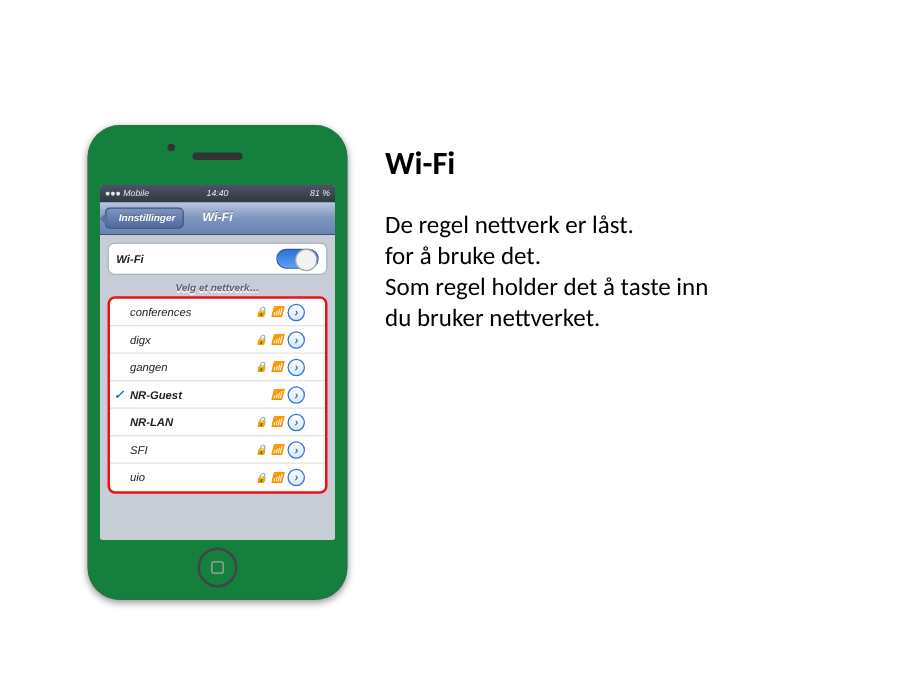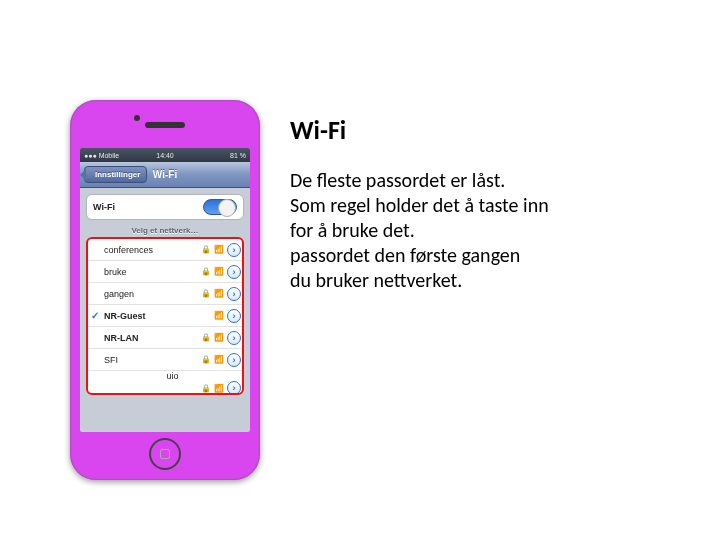--- a/index.html
+++ b/index.html
@@ -10,27 +10,28 @@
     font-family: Calibri, Arial, sans-serif;
     position: relative;
   }
   .slide {
     display: flex;
     padding: 100px 30px 0 70px;
     gap: 30px;
   }
   
   .phone {
-    width: 190px;
+    width: 208px;
     height: 380px;
-    background: #d946ef;
+    background: #15803d;
     border-radius: 26px;
     padding: 48px 10px 48px 10px;
     position: relative;
     box-shadow: inset 0 0 2px #555, 0 2px 6px rgba(0,0,0,.4);
+    font-style: italic;
   }
   .speaker {
     position: absolute;
     top: 22px; left: 50%;
     width: 40px; height: 6px;
     margin-left: -20px;
     background: #333;
     border-radius: 3px;
   }
   .camera {
@@ -138,26 +139,26 @@
     margin: 4px 10px 2px;
     text-shadow:0 1px 0 #fff;
     text-align:center;
   }
   .net-list{
     margin: 0 6px; border:2px solid #e11; border-radius:6px;
     background:#fff; overflow:hidden;
   }
   .net-row{
     height:22px; display:flex; align-items:center;
-    padding:0 1px 0 16px;
+    padding:0 16px 0 16px;
     font-size:9px; color:#222;
     border-bottom:1px solid #e2e2e2;
     position:relative;
   }
-  .net-row:last-child{border-bottom:none;flex-direction:column;}
+  .net-row:last-child{border-bottom:none;}
   .net-row.selected::before{
     content:"✓"; position:absolute; left:3px; color:#2a72d8; font-size:10px; font-weight:bold;
   }
   .net-row.selected{font-weight:bold;}
   .net-row.bold{font-weight:bold;gap:12px;}
   .net-right{
     margin-left:auto; display:flex; align-items:center; gap:3px;
   }
   .lock-icon{ font-size:8px; color:#7a7f87;}
   .wifi-icon{ font-size:8px; color:#5b6470;}
@@ -214,21 +215,21 @@
       <div class="net-list" id="netlist">
           <div class="net-row">
             <span>conferences</span>
             <span class="net-right">
               <span class="lock-icon">🔒</span>
               <span class="wifi-icon">📶</span>
               <span class="chev">›</span>
             </span>
           </div>
           <div class="net-row">
-            <span>bruke</span>
+            <span>digx</span>
             <span class="net-right">
               <span class="lock-icon">🔒</span>
               <span class="wifi-icon">📶</span>
               <span class="chev">›</span>
             </span>
           </div>
           <div class="net-row">
             <span>gangen</span>
             <span class="net-right">
               <span class="lock-icon">🔒</span>
@@ -269,19 +270,18 @@
           </div>
         </div>
     </div>
     <div class="home-btn">
         <div class="sq"></div>
       </div>
   </div>
 
   <div class="content">
     <h1>Wi-Fi</h1>
-    <p>De fleste passordet er låst.</p>
+    <p>De regel nettverk er låst.</p>
+    <p>for å bruke det.</p>
     <p>Som regel holder det å taste inn</p>
-    <p>for å bruke det.</p>
-    <p>passordet den første gangen</p>
     <p>du bruker nettverket.</p>
   </div>
 </div>
 
 </body></html>

